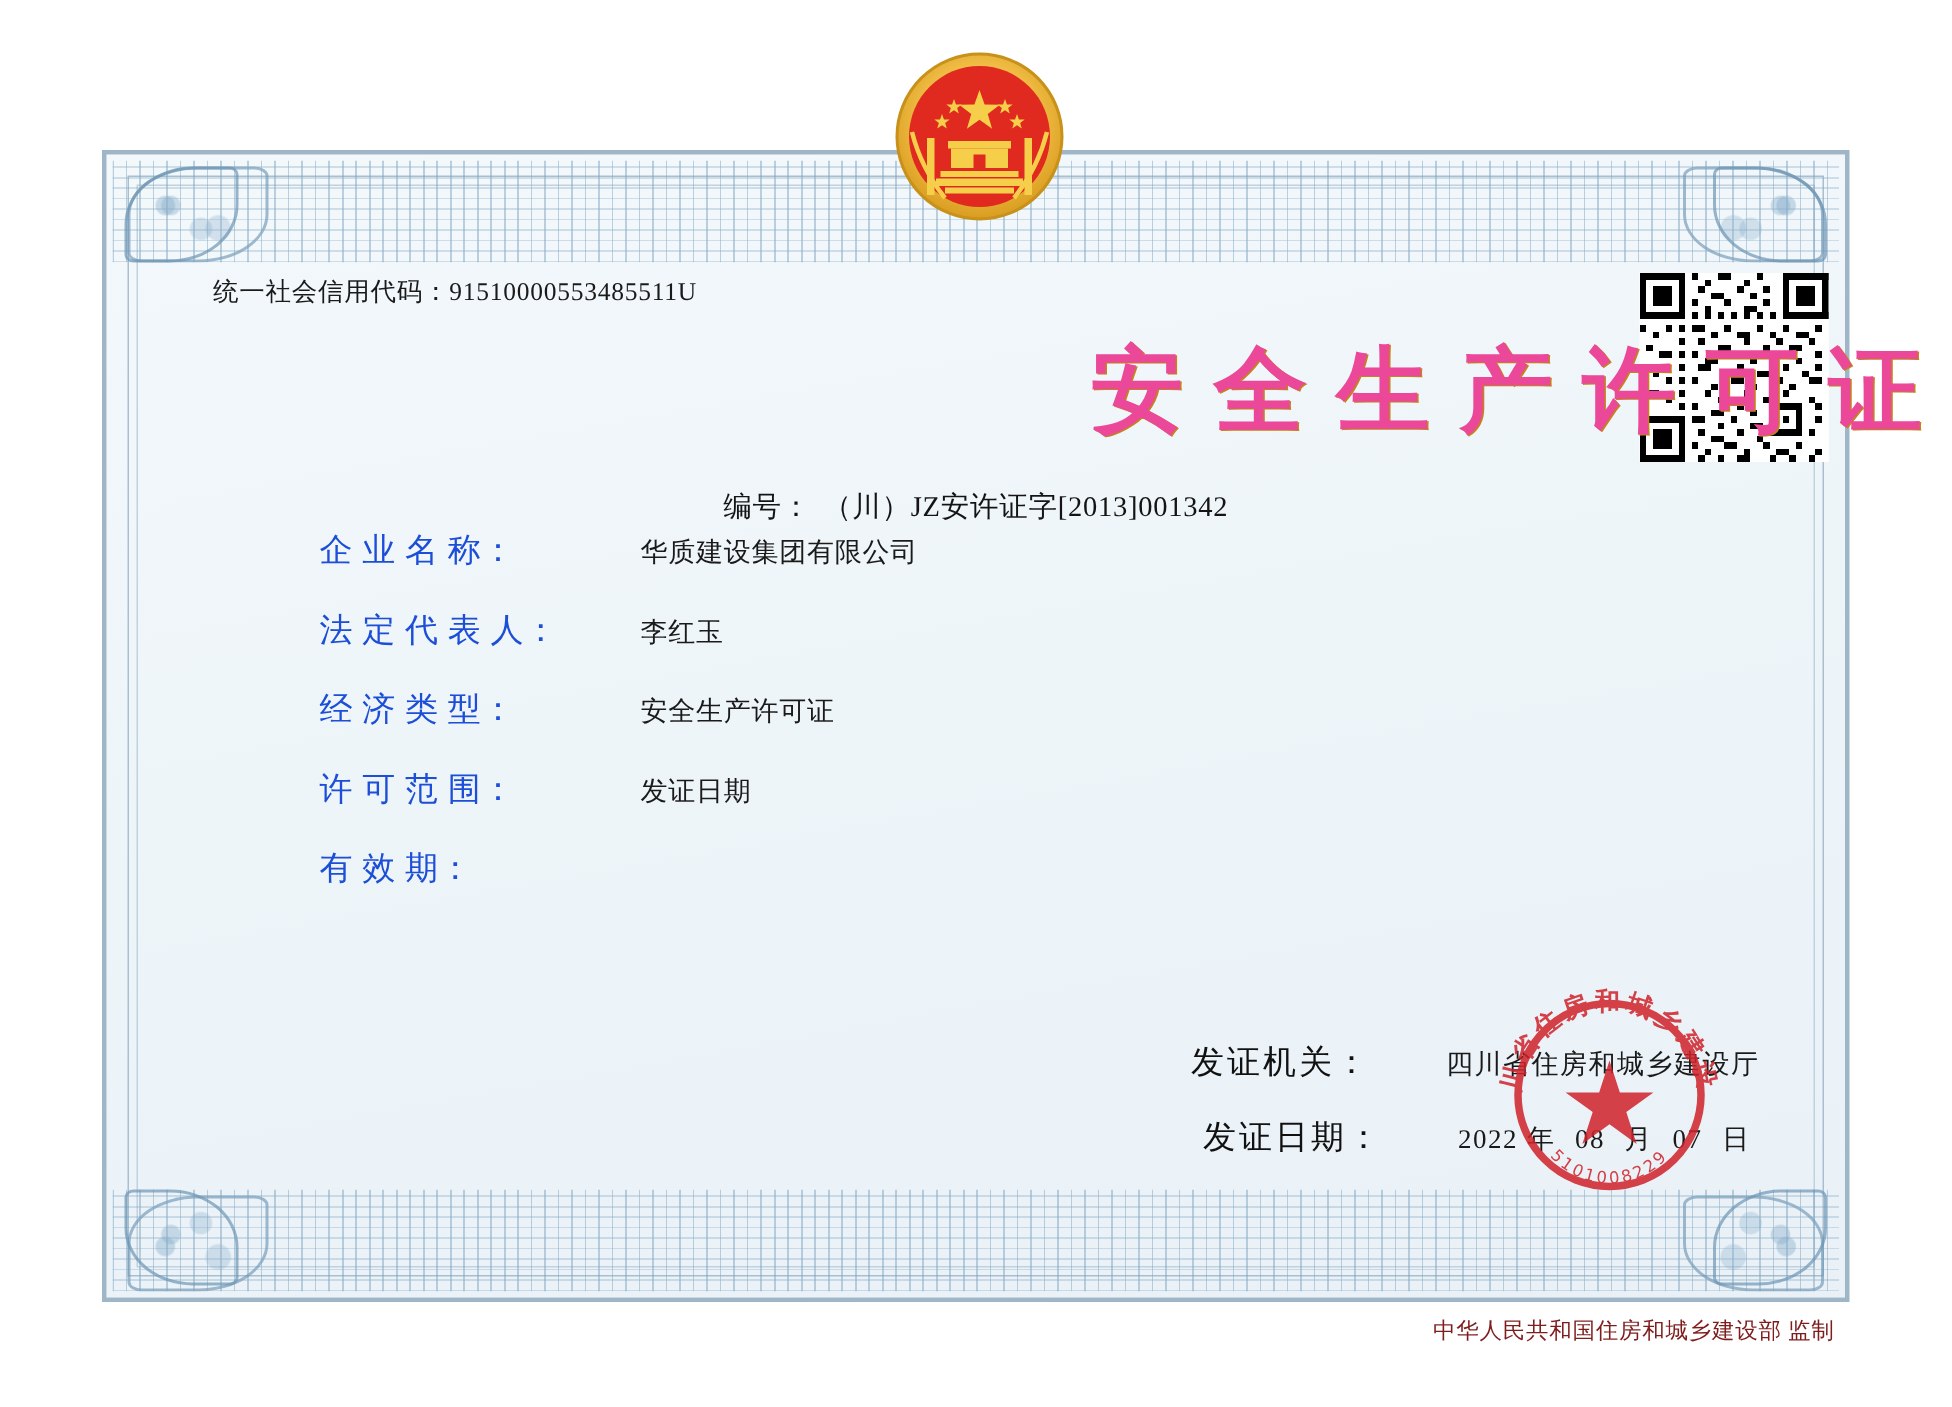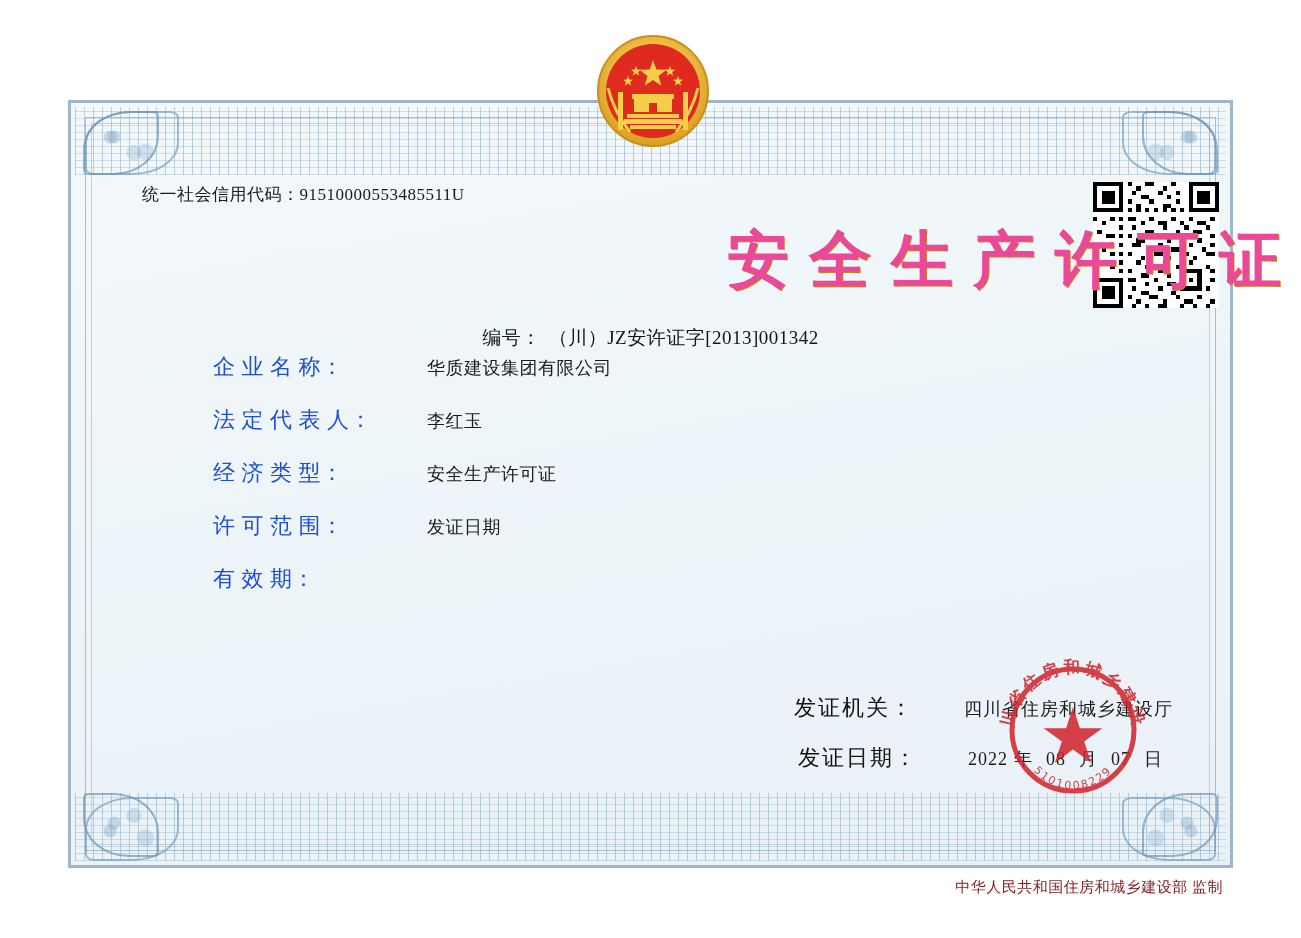--- a/index.html
+++ b/index.html
@@ -179,21 +179,21 @@
   .issuer {
     position: absolute;
     right: 128px;
     top: 693px;
     text-align: left;
   }
   .issuer-row {
     display: flex;
     align-items: baseline;
     height: 50px;
-    justify-content: center;
+    justify-content: flex-end;
     margin-left: 20px;
   }
   .issuer-label {
     font-size: 22px;
     color: #111;
     letter-spacing: 2px;
     white-space: nowrap;
     width: 160px;
   }
   .issuer-value {

